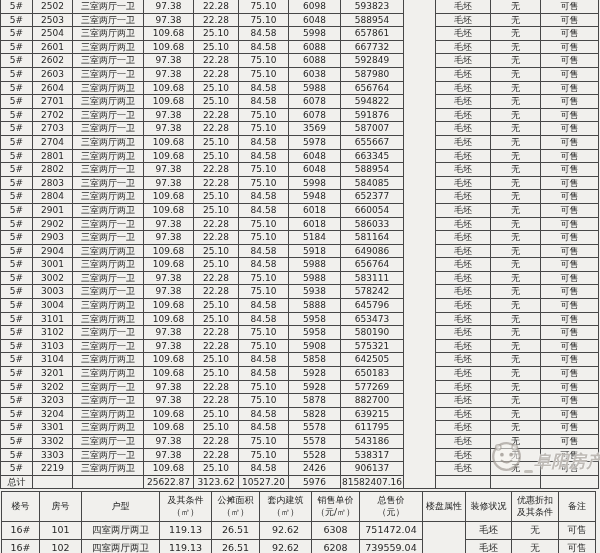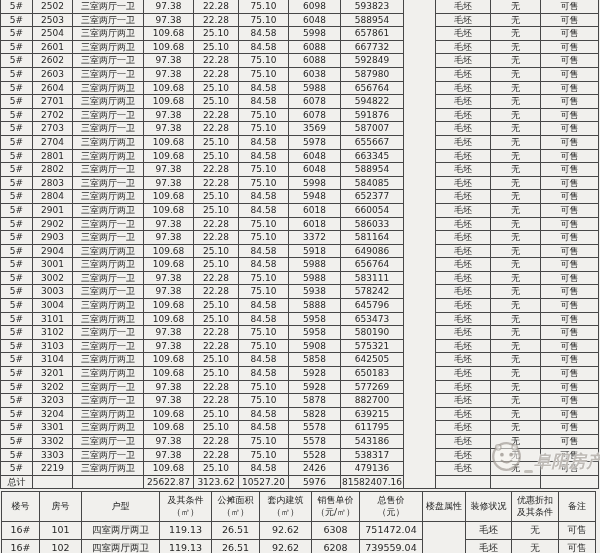--- a/index.html
+++ b/index.html
@@ -287,21 +287,21 @@
           <td>无</td>
           <td>可售</td>
         </tr>
         <tr>
           <td>5#</td>
           <td>2903</td>
           <td>三室两厅一卫</td>
           <td>97.38</td>
           <td>22.28</td>
           <td>75.10</td>
-          <td>3372</td>
+          <td>5184</td>
           <td>581164</td>
           <td>毛坯</td>
           <td>无</td>
           <td>可售</td>
         </tr>
         <tr>
           <td>5#</td>
           <td>2904</td>
           <td>三室两厅两卫</td>
           <td>109.68</td>
@@ -509,21 +509,21 @@
           <td>可售</td>
         </tr>
         <tr>
           <td>5#</td>
           <td>2219</td>
           <td>三室两厅两卫</td>
           <td>109.68</td>
           <td>25.10</td>
           <td>84.58</td>
           <td>2426</td>
-          <td>479136</td>
+          <td>906137</td>
           <td>毛坯</td>
           <td>无</td>
           <td>可售</td>
         </tr>
         <tr>
           <td>总计</td>
           <td></td>
           <td></td>
           <td>25622.87</td>
           <td>3123.62</td>

